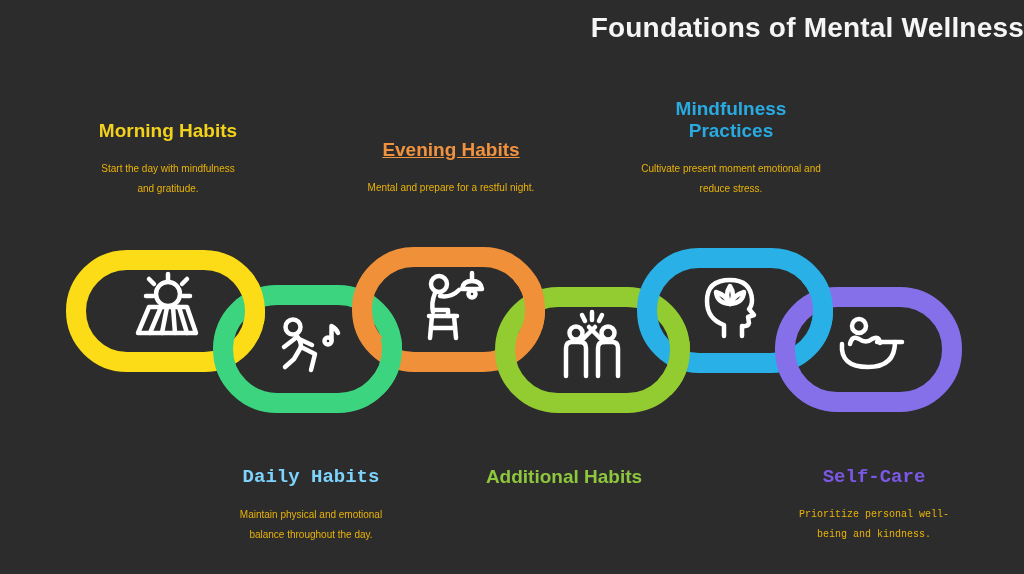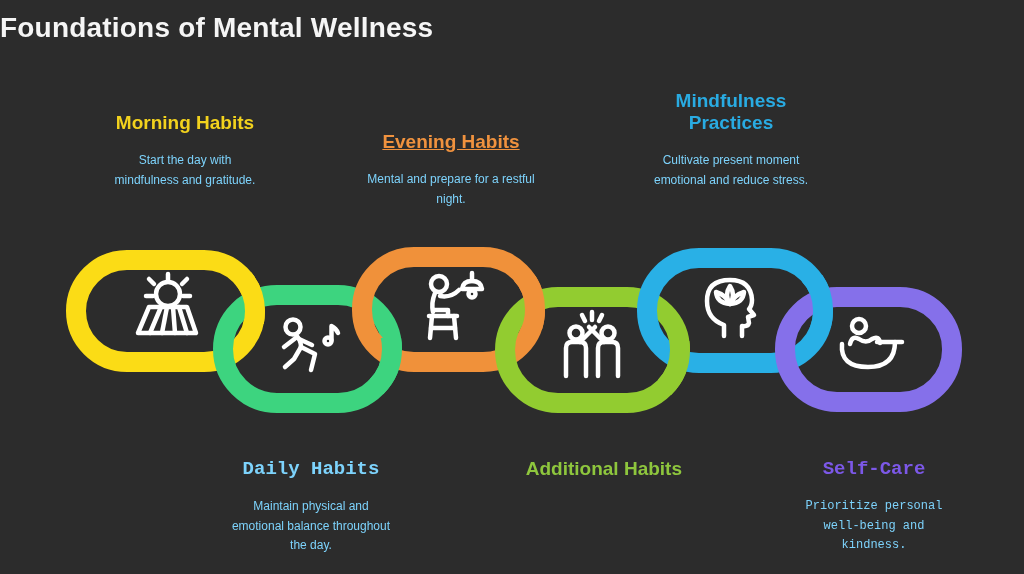--- a/index.html
+++ b/index.html
@@ -3,43 +3,43 @@
 <meta charset="utf-8">
 <style>
   html,body{margin:0;padding:0;}
   body{font-family:"Liberation Sans","DejaVu Sans",sans-serif;}
   #stage{
     position:relative;width:1024px;height:574px;overflow:hidden;
     background:#2c2c2c;
   }
   .main-title{
     position:absolute;top:12px;left:0;width:1024px;
-    text-align:left;font-size:28px;font-weight:bold;color:#f5f5f5;
+    text-align:right;font-size:28px;font-weight:bold;color:#f5f5f5;
     letter-spacing:.2px;
   }
   .section-text{position:absolute;text-align:center;}
   .section-text h3{
-    margin:0 0 17px 0;font-size:19px;line-height:22px;font-weight:bold;
+    margin:8px 0 17px 0;font-size:19px;line-height:22px;font-weight:bold;
   }
   .section-text p{
-    margin:4px;font-size:12px;line-height:19.5px;color:#7dd3fc;
+    margin:4px;font-size:10px;line-height:19.5px;color:#eab308;
   }
   .heading-narrow{display:block;max-width:150px;margin:0 auto;}
   svg{position:absolute;left:0;top:0;}
   .link-stroke{fill:none;stroke-width:20px;}
   .icon{fill:none;stroke:#ffffff;stroke-width:4.5px;stroke-linecap:round;stroke-linejoin:round;}
 </style>
 </head>
 <body>
 
 <div id="stage" style="background-color: rgb(44, 44, 44);">
 
   <div class="main-title">Foundations of Mental Wellness</div>
 
-  <div class="section-text" style="left:110px;top:112px;width:150px;">
+  <div class="section-text" style="left:93px;top:112px;width:150px;">
     <h3 style="color: rgb(242, 210, 29);">Morning Habits</h3>
     <p>Start the day with mindfulness and gratitude.</p>
   </div>
 
   <div class="section-text" style="left:361px;top:131px;width:180px;">
     <h3 style="color: rgb(240, 146, 62); text-decoration: underline;">Evening Habits</h3>
     <p>Mental and prepare for a restful night.</p>
   </div>
 
   <div class="section-text" style="left:636px;top:90px;width:190px;">
@@ -47,21 +47,21 @@
       <span class="heading-narrow">Mindfulness Practices</span>
     </h3>
     <p>Cultivate present moment emotional and reduce stress.</p>
   </div>
 
   <div class="section-text" style="left:226px;top:458px;width:170px;">
     <h3 style="color: #7dd3fc; font-family: Liberation Mono, monospace;">Daily Habits</h3>
     <p>Maintain physical and emotional balance throughout the day.</p>
   </div>
 
-  <div class="section-text" style="left:502px;top:458px;width:180px;text-align:right;">
+  <div class="section-text" style="left:474px;top:458px;width:180px;">
     <h3 style="color: rgb(142, 198, 61);">Additional Habits</h3>
   </div>
 
   <div class="section-text" style="left:784px;top:458px;width:180px;font-family:Liberation Mono, monospace;">
     <h3 style="color: rgb(124, 88, 232);">Self-Care</h3>
     <p>Prioritize personal well-being and kindness.</p>
   </div>
 
   <svg width="1024" height="574" viewBox="0 0 1024 574">
     <defs>

